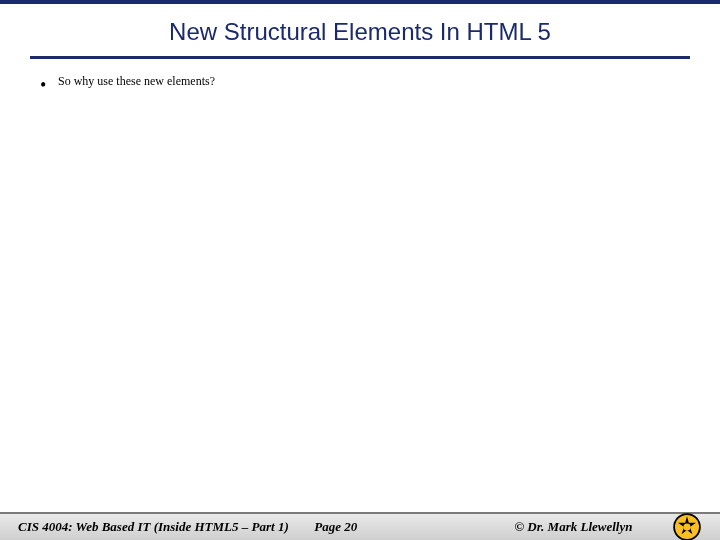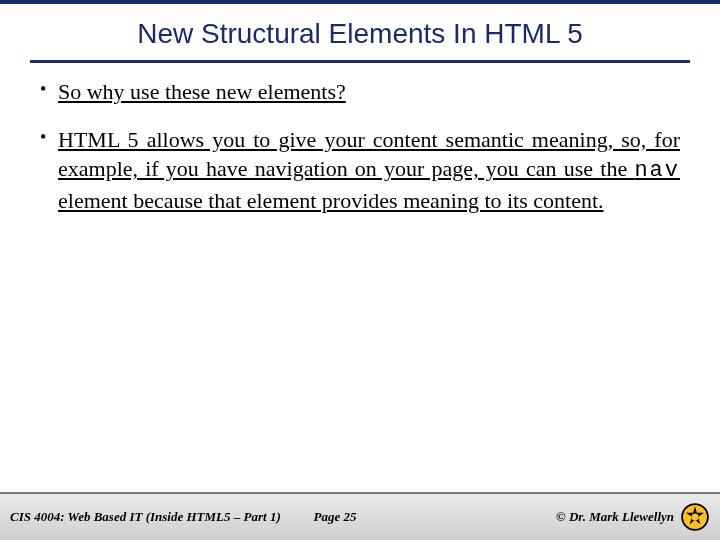--- a/index.html
+++ b/index.html
@@ -13,93 +13,89 @@
   }
   .slide {
     width: 100%;
     height: 100%;
     border-top: 4px solid #1a2a6c;
     display: flex;
     flex-direction: column;
   }
   .title {
     text-align: center;
-    font-size: 28px;
+    font-size: 24px;
     color: #1a2a6c;
     font-family: Arial, Helvetica, sans-serif;
     font-weight: normal;
     margin: 14px 30px 6px;
     border-bottom: 3px solid #1a2a6c;
     padding-bottom: 10px;
   }
   .content {
     flex: 1;
     padding: 8px 40px 0 40px;
   }
   ul { list-style: none; }
   li {
     position: relative;
     padding-left: 18px;
     margin-bottom: 18px;
-    font-size: 22px;
+    font-size: 12px;
     line-height: 1.35;
     color: #000;
     text-align: justify;
-    text-decoration: underline;
   }
   li::before {
     content: "•";
     position: absolute;
     left: 0;
     top: 0;
     font-size: 18px;
   }
   .mono { font-family: "Courier New", Courier, monospace; letter-spacing: 2px; }
   .footer {
-    height: 48px;
+    height: 28px;
     background: linear-gradient(to bottom, #e9e9e9 0%, #cfcfcf 100%);
     border-top: 2px solid #7a7a7a;
     display: flex;
     align-items: center;
-    padding: 0 10px;
+    padding: 0 18px;
     font-family: "Times New Roman", serif;
     font-style: italic;
     font-weight: bold;
     font-size: 13px;
     color: #000;
   }
   .footer-left { flex: 1.6; }
   .footer-center { flex: 0.9; text-align: left; }
-  .footer-right { flex: 1; text-align: right; }
+  .footer-right { flex: 1; text-align: center; }
   .logo {
     width: 30px;
     height: 30px;
     margin-left: 6px;
   }
 </style>
 </head>
 <body>
 
 <div class="slide">
   <h1 class="title">New Structural Elements In HTML 5</h1>
 
   <div class="content">
     <ul>
       <li>
         <span>So why use these new elements?</span>
       </li>
-      <li>
-        <span>HTML 5 allows you to give your content semantic meaning, so, for example, if you have navigation on your page, you can use the </span><span class="mono">nav</span><span> element because that element provides meaning to its content.</span>
-      </li>
     </ul>
   </div>
 
   <div class="footer">
     <div class="footer-left">CIS 4004: Web Based IT (Inside HTML5 – Part 1)</div>
-    <div class="footer-center">Page 25</div>
+    <div class="footer-center">Page 20</div>
     <div class="footer-right">© Dr. Mark Llewellyn</div>
     <svg class="logo" viewBox="0 0 100 100">
       <circle cx="50" cy="50" r="46" fill="#000"></circle>
       <circle cx="50" cy="50" r="40" fill="#FBBF24"></circle>
       <path d="M50 14 L56 36 L80 36 L60 50 L68 74 L50 60 L32 74 L40 50 L20 36 L44 36 Z" fill="#000"></path>
       <circle cx="50" cy="50" r="12" fill="#FBBF24"></circle>
     </svg>
   </div>
 </div>
 

